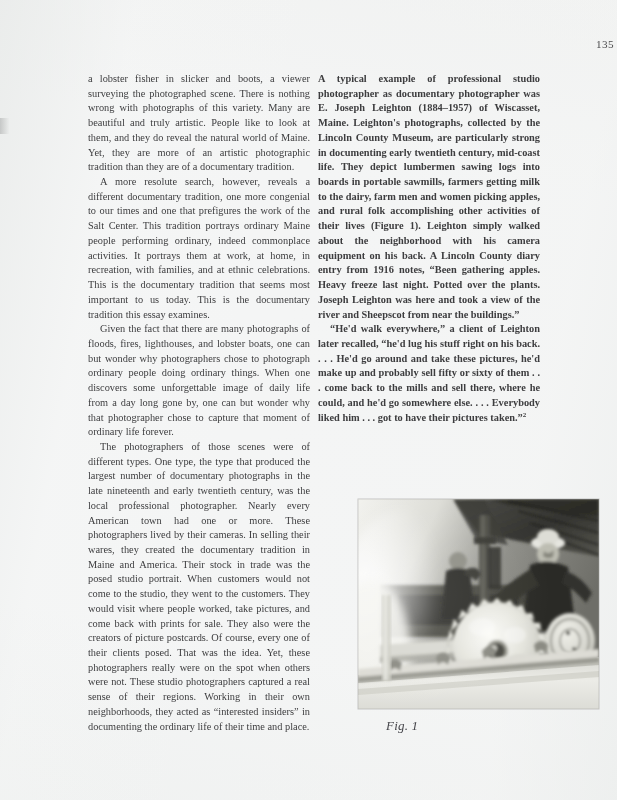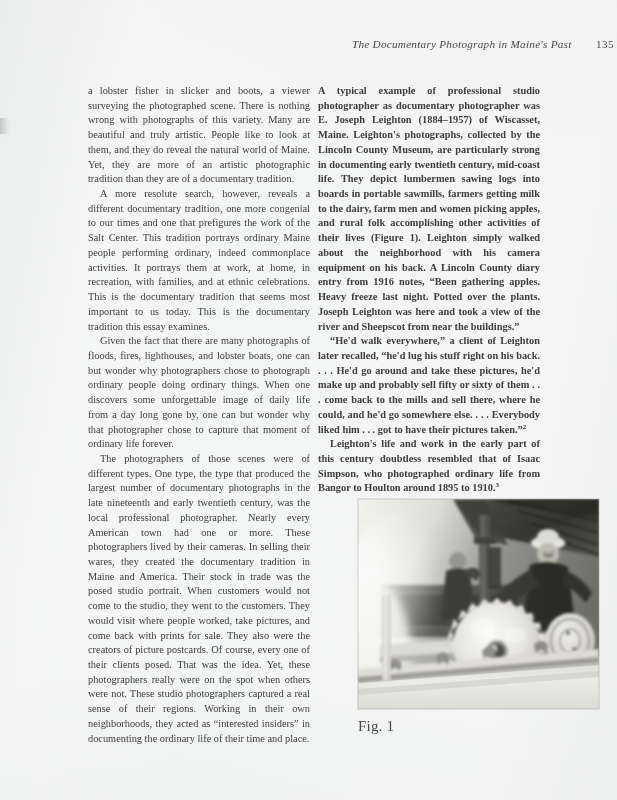--- a/index.html
+++ b/index.html
@@ -58,21 +58,21 @@
     left: 596px;
     top: 38px;
     font-size: 11.2px;
     color: #4a4a4c;
     letter-spacing: 0.4px;
   }
 
   
   .column {
     position: absolute;
-    top: 84px;
+    top: 72px;
     width: 222px;
     font-size: 10.35px;
     line-height: 14.72px;
     text-align: justify;
     text-justify: inter-word;
     color: #3d3d3f;
     hyphens: manual;
   }
   #col-left  { left: 88px; }
   #col-right { left: 318px; font-weight: bold; }
@@ -100,48 +100,46 @@
     position: relative;
     width: 241px;
     height: 210px;
     overflow: hidden;
     background: #b9b9b7;
     box-shadow: 0 0 0 0.5px rgba(150,150,148,0.5);
   }
   #figure-photo svg { display: block; }
   #figure-caption {
     margin-top: 9px;
-    font-size: 15px;
+    font-style: italic;
+    font-size: 13px;
     color: #45454a;
     letter-spacing: 0.2px;
+    margin-left: 28px;
   }
 </style>
 </head>
 <body>
 
 <div id="page">
   <div id="page-texture"></div>
   <div id="scan-mark"></div>
 
-  <div id="running-head">
-    <span id="running-head-title">The Documentary Photograph in Maine's Past</span>
-  </div>
   <div id="page-number">135</div>
 
   <div id="col-left" class="column">
     <p class="para first">a lobster fisher in slicker and boots, a viewer surveying the photographed scene. There is nothing wrong with photographs of this variety. Many are beautiful and truly artistic. People like to look at them, and they do reveal the natural world of Maine. Yet, they are more of an artistic photographic tradition than they are of a documentary tradition.</p>
     <p class="para">A more resolute search, however, reveals a different documentary tradition, one more congenial to our times and one that prefigures the work of the Salt Center. This tradition portrays ordinary Maine people performing ordinary, indeed commonplace activities. It portrays them at work, at home, in recreation, with families, and at ethnic celebrations. This is the documentary tradition that seems most important to us today. This is the documentary tradition this essay examines.</p>
     <p class="para">Given the fact that there are many photographs of floods, fires, lighthouses, and lobster boats, one can but wonder why photographers chose to photograph ordinary people doing ordinary things. When one discovers some unforgettable image of daily life from a day long gone by, one can but wonder why that photographer chose to capture that moment of ordinary life forever.</p>
     <p class="para">The photographers of those scenes were of different types. One type, the type that produced the largest number of documentary photographs in the late nineteenth and early twentieth century, was the local professional photographer. Nearly every American town had one or more. These photographers lived by their cameras. In selling their wares, they created the documentary tradition in Maine and America. Their stock in trade was the posed studio portrait. When customers would not come to the studio, they went to the customers. They would visit where people worked, take pictures, and come back with prints for sale. They also were the creators of picture postcards. Of course, every one of their clients posed. That was the idea. Yet, these photographers really were on the spot when others were not. These studio photographers captured a real sense of their regions. Working in their own neighborhoods, they acted as “interested insiders” in documenting the ordinary life of their time and place.</p>
   </div>
 
   <div id="col-right" class="column">
     <p class="para first">A typical example of professional studio photographer as documentary photographer was E. Joseph Leighton (1884–1957) of Wiscasset, Maine. Leighton's photographs, collected by the Lincoln County Museum, are particularly strong in documenting early twentieth century, mid-coast life. They depict lumbermen sawing logs into boards in portable sawmills, farmers getting milk to the dairy, farm men and women picking apples, and rural folk accomplishing other activities of their lives (Figure 1). Leighton simply walked about the neighborhood with his camera equipment on his back. A Lincoln County diary entry from 1916 notes, “Been gathering apples. Heavy freeze last night. Potted over the plants. Joseph Leighton was here and took a view of the river and Sheepscot from near the buildings.”</p>
     <p class="para"><span>“He'd walk everywhere,” a client of Leighton later recalled, “he'd lug his stuff right on his back. . . . He'd go around and take these pictures, he'd make up and probably sell fifty or sixty of them . . . come back to the mills and sell there, where he could, and he'd go somewhere else. . . . Everybody liked him . . . got to have their pictures taken.”</span><span class="sup">2</span></p>
-    <p class="para"><span>Leighton's life and work in the early part of this century doubtless resembled that of Isaac Simpson, who photographed ordinary life from Bangor to Houlton around 1895 to 1910.</span><span class="sup">3</span></p>
   </div>
 
   <figure id="figure">
     <div id="figure-photo">
       <svg width="241" height="210" viewBox="0 0 241 210" xmlns="http://www.w3.org/2000/svg">
         <defs>
           <linearGradient id="skyGlow" x1="0" y1="0" x2="1" y2="0.4">
             <stop offset="0%" stop-color="#f2f2ee"></stop>
             <stop offset="30%" stop-color="#dcdcd6"></stop>
             <stop offset="62%" stop-color="#8e8e88"></stop>

